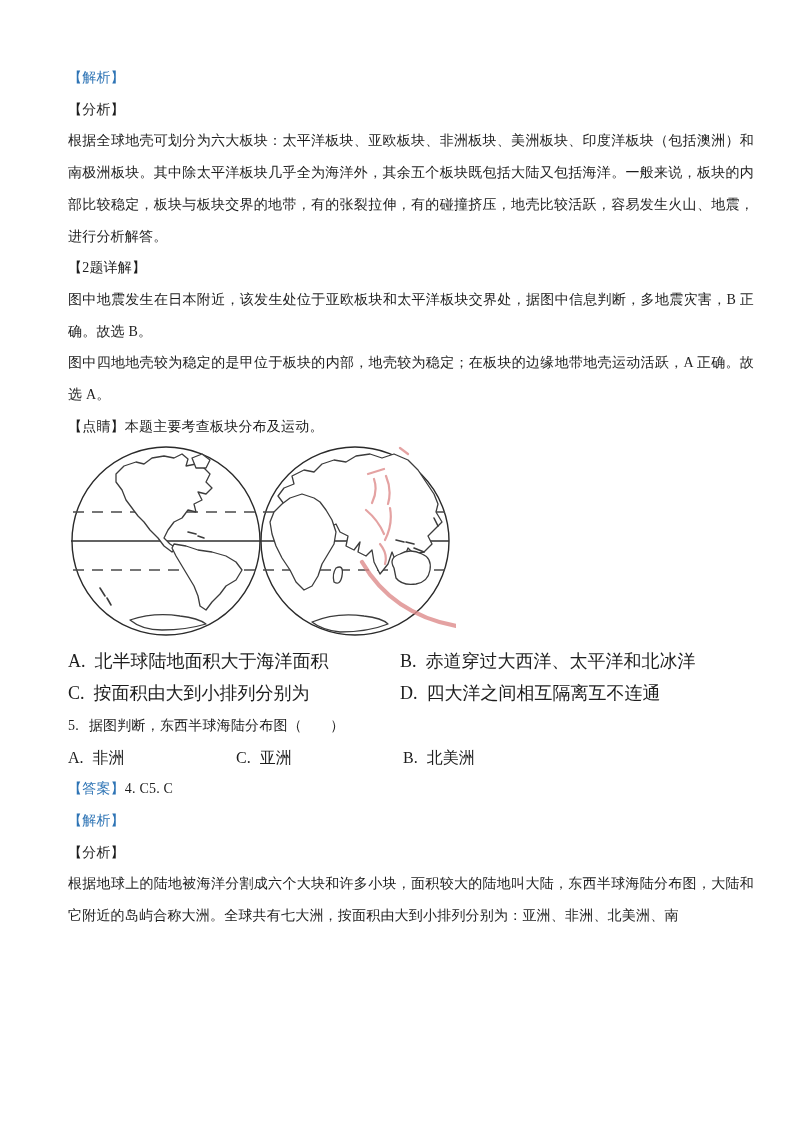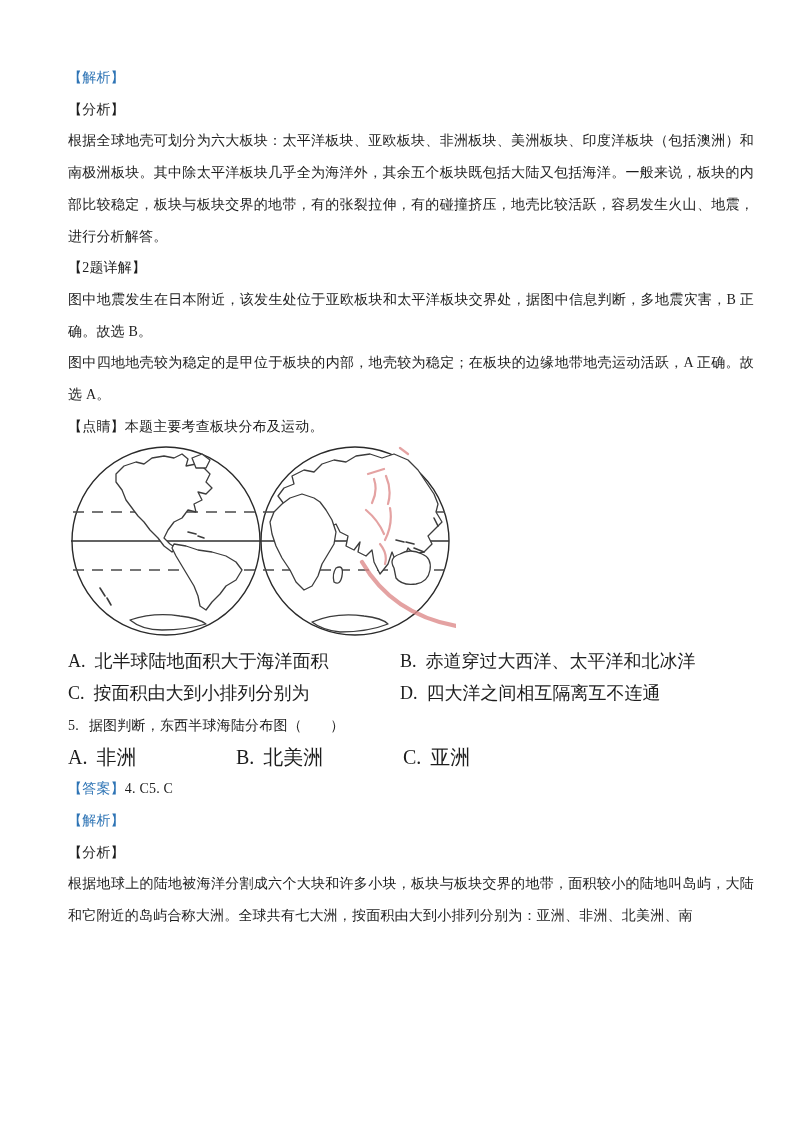--- a/index.html
+++ b/index.html
@@ -41,21 +41,21 @@
   .opt-letter{display:inline-block;margin-right:9px;}
   .options-2col{
     display:grid;
     grid-template-columns:332px 1fr;
     font-size:18px;
     line-height:31.7px;
   }
   .options-4col{
     display:grid;
     grid-template-columns:168px 167px 166px 1fr;
-    font-size:20px;
+    font-size:16px;
     line-height:31.7px;
   }
   .ans-item{display:inline-block;}
   .ans-gap{}
   
   .globe-circle{fill:none;stroke:#2a2a2a;stroke-width:1.4;}
   .land{fill:#ffffff;stroke:var(--map-outline);stroke-width:1.3;stroke-linejoin:round;stroke-linecap:round;}
   .islet{fill:none;stroke:var(--map-outline);stroke-width:1.6;stroke-linecap:round;}
   .equator{stroke:#2f2f2f;stroke-width:1.6;}
   .tropic{stroke:#4a4a4a;stroke-width:1.3;stroke-dasharray:11 8;}
@@ -122,23 +122,23 @@
     <div><span class="opt-letter">A.</span><span>北半球陆地面积大于海洋面积</span></div>
     <div><span class="opt-letter">B.</span><span>赤道穿过大西洋、太平洋和北冰洋</span></div>
     <div><span class="opt-letter">C.</span><span>按面积由大到小排列分别为</span></div>
     <div><span class="opt-letter">D.</span><span>四大洋之间相互隔离互不连通</span></div>
   </div>
 
   <p class="line"><span class="qnum">5.</span><span>据图判断，东西半球海陆分布图（　　）</span></p>
 
   <div class="options-4col">
     <div><span class="opt-letter">A.</span><span>非洲</span></div>
+    <div><span class="opt-letter">C.</span><span>亚洲</span></div>
     <div><span class="opt-letter">B.</span><span>北美洲</span></div>
-    <div><span class="opt-letter">C.</span><span>亚洲</span></div>
   </div>
 
   <p class="line"><span class="blue">【答案】</span><span class="ans-item">4. C</span><span class="ans-item ans-gap">5. C</span></p>
 
   <p class="line blue">【解析】</p>
   <p class="line">【分析】</p>
-  <p class="line">根据地球上的陆地被海洋分割成六个大块和许多小块，板块与板块交界的地带，面积较小的陆地叫岛屿，大陆和它附近的岛屿合称大洲。全球共有七大洲，按面积由大到小排列分别为：亚洲、非洲、北美洲、南</p>
+  <p class="line">根据地球上的陆地被海洋分割成六个大块和许多小块，面积较大的陆地叫大陆，东西半球海陆分布图，大陆和它附近的岛屿合称大洲。全球共有七大洲，按面积由大到小排列分别为：亚洲、非洲、北美洲、南</p>
 
 </div>
 
 </body></html>

